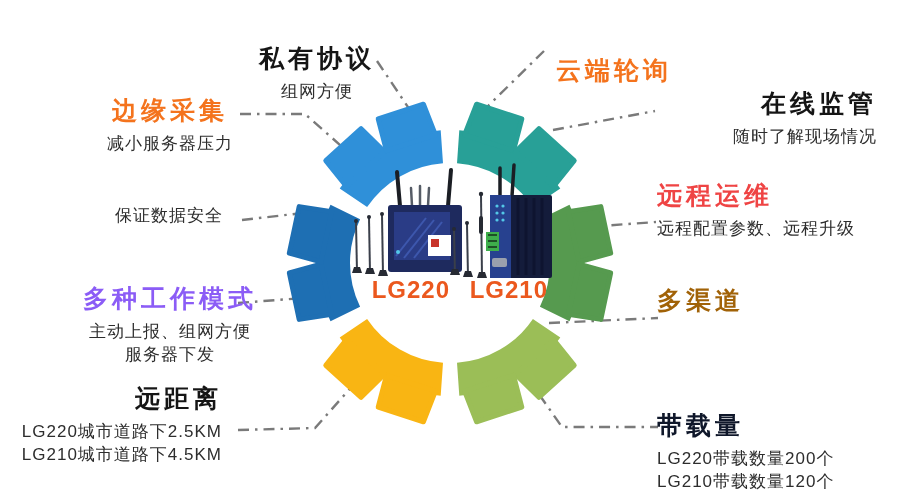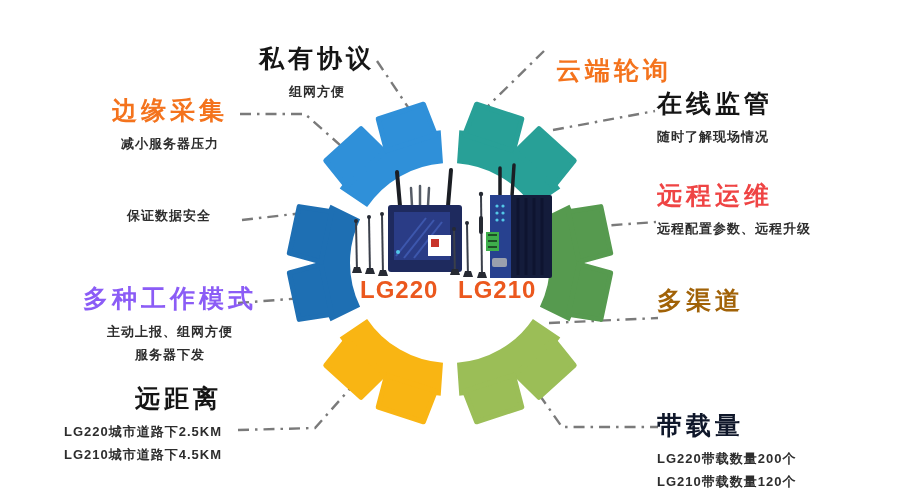--- a/index.html
+++ b/index.html
@@ -10,39 +10,39 @@
   svg{display:block;}
   #connector-layer{position:absolute;left:0;top:0;z-index:1;}
   #gear-layer{position:absolute;left:280px;top:93px;z-index:2;}
   #device-layer{position:absolute;left:330px;top:160px;z-index:3;}
   .feature{position:absolute;z-index:4;}
   .feature-title{
     display:block;font-size:25px;font-weight:800;letter-spacing:4px;
     color:#151515;line-height:1.15;white-space:nowrap;
   }
   .feature-sub{
-    display:block;font-size:13px;font-weight:700;letter-spacing:1px;
+    display:block;font-size:17px;font-weight:400;letter-spacing:1px;
     color:#2d2d2d;line-height:23px;margin-top:7px;white-space:nowrap;
   }
   .feature-sub + .feature-sub{margin-top:0;}
   .ta-c{text-align:center;} .ta-l{text-align:left;} .ta-r{text-align:right;}
 
   #f-private{left:238px;top:24px;width:158px;margin-top:20px;}
   #f-edge{left:80px;top:96px;width:180px;}
   #f-encrypt{left:84px;top:197px;width:170px;}
   #f-modes{left:40px;top:284px;width:260px;}
   #f-range{left:20px;top:384px;width:202px;}
   #f-cloud{left:556px;top:28px;width:180px;}
-  #f-monitor{left:657px;top:89px;width:220px;}
+  #f-monitor{left:657px;top:89px;width:220px;text-align:right;}
   #f-remote{left:657px;top:181px;width:230px;}
   #f-channel{left:657px;top:286px;width:220px;}
   #f-load{left:657px;top:411px;width:220px;}
 
   .lg-label{
-    position:absolute;z-index:4;width:90px;text-align:left;
+    position:absolute;z-index:4;width:90px;text-align:right;
     font-size:24px;font-weight:800;letter-spacing:1px;
   }
   #lg220-label{left:360px;top:276px;}
   #lg210-label{left:458px;top:276px;}
 
   .connector{fill:none;stroke-width:2.4px;stroke-linecap:butt;}
 </style>
 </head>
 <body>
 

